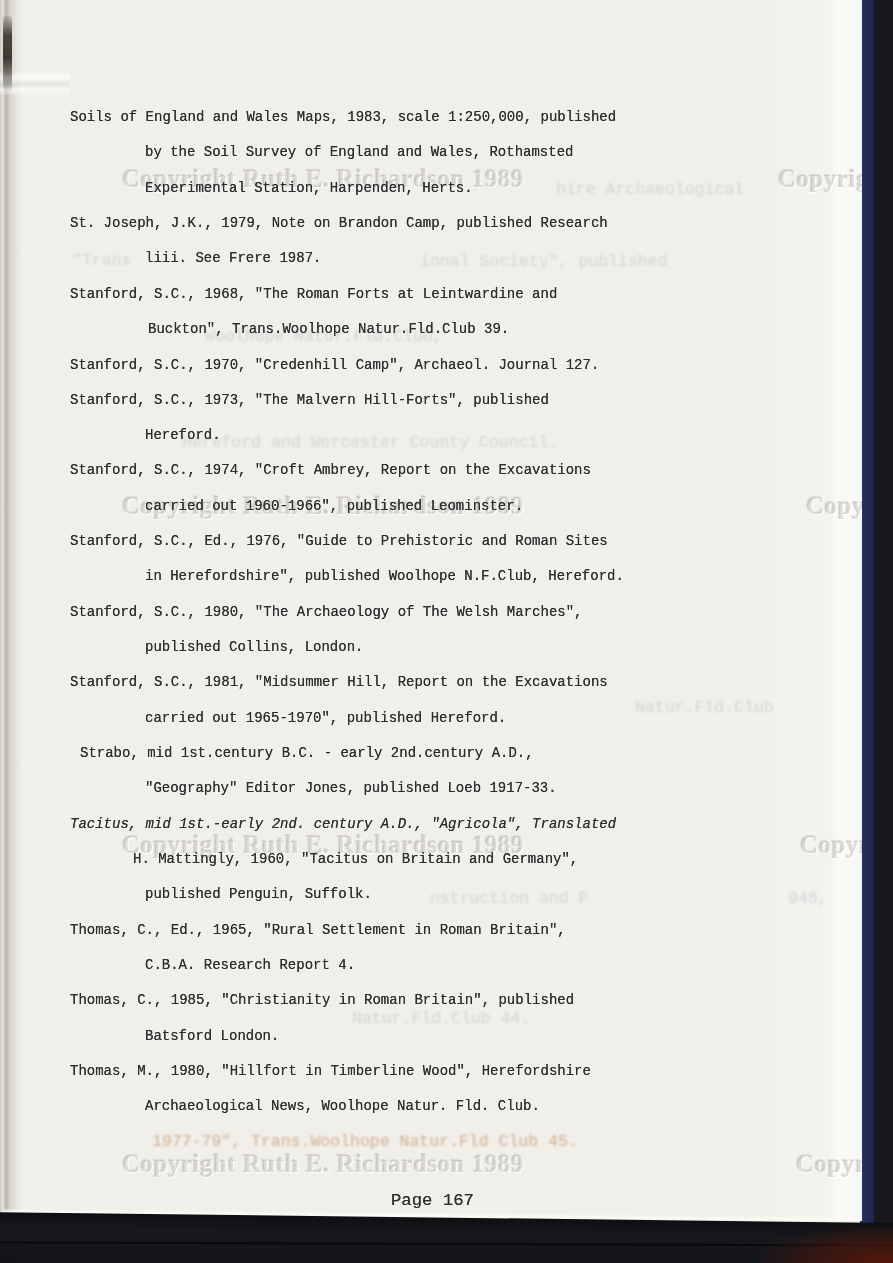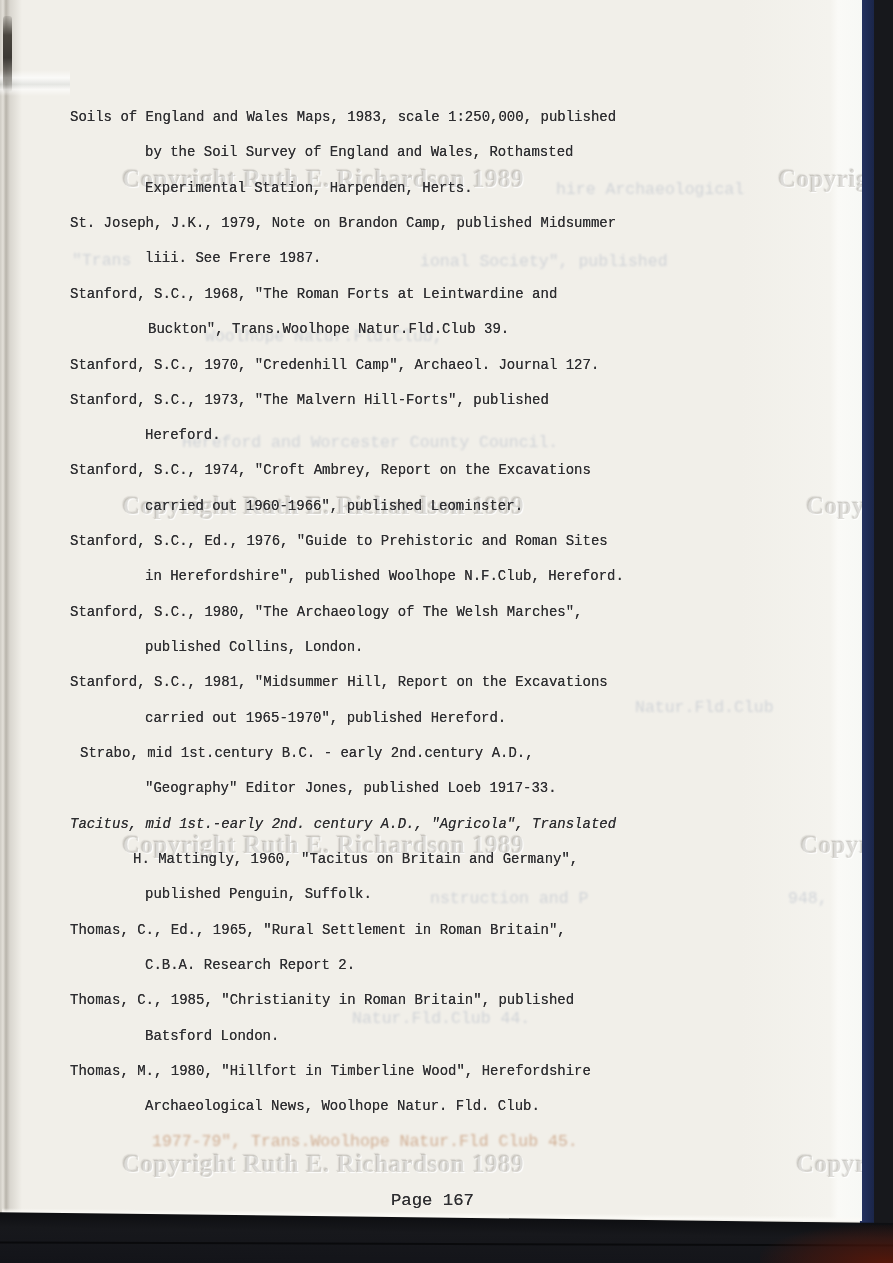--- a/index.html
+++ b/index.html
@@ -107,42 +107,42 @@
         <div class="wm" style="left: 122px; top: 1150px;">Copyright Ruth E. Richardson 1989</div>
         <div class="wm" style="left: 778px; top: 165px;">Copyright Ruth E. Richardson 1989</div>
         <div class="wm" style="left: 806px; top: 492px;">Copyright Ruth E. Richardson 1989</div>
         <div class="wm" style="left: 800px; top: 831px;">Copyright Ruth E. Richardson 1989</div>
         <div class="wm" style="left: 796px; top: 1150px;">Copyright Ruth E. Richardson 1989</div>
       </div>
     <div id="line-layer">
         <div class="line" style="left: 70px; top: 106px;">Soils of England and Wales Maps, 1983, scale 1:250,000, published</div>
         <div class="line" style="left: 145px; top: 141px;">by the Soil Survey of England and Wales, Rothamsted</div>
         <div class="line" style="left: 145px; top: 177px;">Experimental Station, Harpenden, Herts.</div>
-        <div class="line" style="left: 70px; top: 212px;">St. Joseph, J.K., 1979, Note on Brandon Camp, published Midsummer</div>
+        <div class="line" style="left: 70px; top: 212px;">St. Joseph, J.K., 1979, Note on Brandon Camp, published Research</div>
         <div class="line" style="left: 145px; top: 247px;">liii. See Frere 1987.</div>
         <div class="line" style="left: 70px; top: 283px;">Stanford, S.C., 1968, "The Roman Forts at Leintwardine and</div>
         <div class="line" style="left: 148px; top: 318px;">Buckton", Trans.Woolhope Natur.Fld.Club 39.</div>
         <div class="line" style="left: 70px; top: 354px;">Stanford, S.C., 1970, "Credenhill Camp", Archaeol. Journal 127.</div>
         <div class="line" style="left: 70px; top: 389px;">Stanford, S.C., 1973, "The Malvern Hill-Forts", published</div>
         <div class="line" style="left: 145px; top: 424px;">Hereford.</div>
         <div class="line" style="left: 70px; top: 459px;">Stanford, S.C., 1974, "Croft Ambrey, Report on the Excavations</div>
         <div class="line" style="left: 145px; top: 495px;">carried out 1960-1966", published Leominster.</div>
         <div class="line" style="left: 70px; top: 530px;">Stanford, S.C., Ed., 1976, "Guide to Prehistoric and Roman Sites</div>
         <div class="line" style="left: 145px; top: 565px;">in Herefordshire", published Woolhope N.F.Club, Hereford.</div>
         <div class="line" style="left: 70px; top: 601px;">Stanford, S.C., 1980, "The Archaeology of The Welsh Marches",</div>
         <div class="line" style="left: 145px; top: 636px;">published Collins, London.</div>
         <div class="line" style="left: 70px; top: 671px;">Stanford, S.C., 1981, "Midsummer Hill, Report on the Excavations</div>
         <div class="line" style="left: 145px; top: 707px;">carried out 1965-1970", published Hereford.</div>
         <div class="line" style="left: 70px; top: 742px; margin-left: 10px;">Strabo, mid 1st.century B.C. - early 2nd.century A.D.,</div>
         <div class="line" style="left: 145px; top: 777px;">"Geography" Editor Jones, published Loeb 1917-33.</div>
         <div class="line" style="left: 70px; top: 813px; font-style: italic;">Tacitus, mid 1st.-early 2nd. century A.D., "Agricola", Translated</div>
         <div class="line" style="left: 133px; top: 848px;">H. Mattingly, 1960, "Tacitus on Britain and Germany",</div>
         <div class="line" style="left: 145px; top: 883px;">published Penguin, Suffolk.</div>
         <div class="line" style="left: 70px; top: 919px;">Thomas, C., Ed., 1965, "Rural Settlement in Roman Britain",</div>
-        <div class="line" style="left: 145px; top: 954px;">C.B.A. Research Report 2.</div>
+        <div class="line" style="left: 145px; top: 954px;">C.B.A. Research Report 4.</div>
         <div class="line" style="left: 70px; top: 989px;">Thomas, C., 1985, "Christianity in Roman Britain", published</div>
         <div class="line" style="left: 145px; top: 1025px;">Batsford London.</div>
         <div class="line" style="left: 70px; top: 1060px;">Thomas, M., 1980, "Hillfort in Timberline Wood", Herefordshire</div>
         <div class="line" style="left: 145px; top: 1095px;">Archaeological News, Woolhope Natur. Fld. Club.</div>
       </div>
 
     <div class="footer-page" id="page-number" style="left: 391px; top: 1191px;">Page 167</div>
   </div>
 
   <div class="page-bottom-edge"></div>

